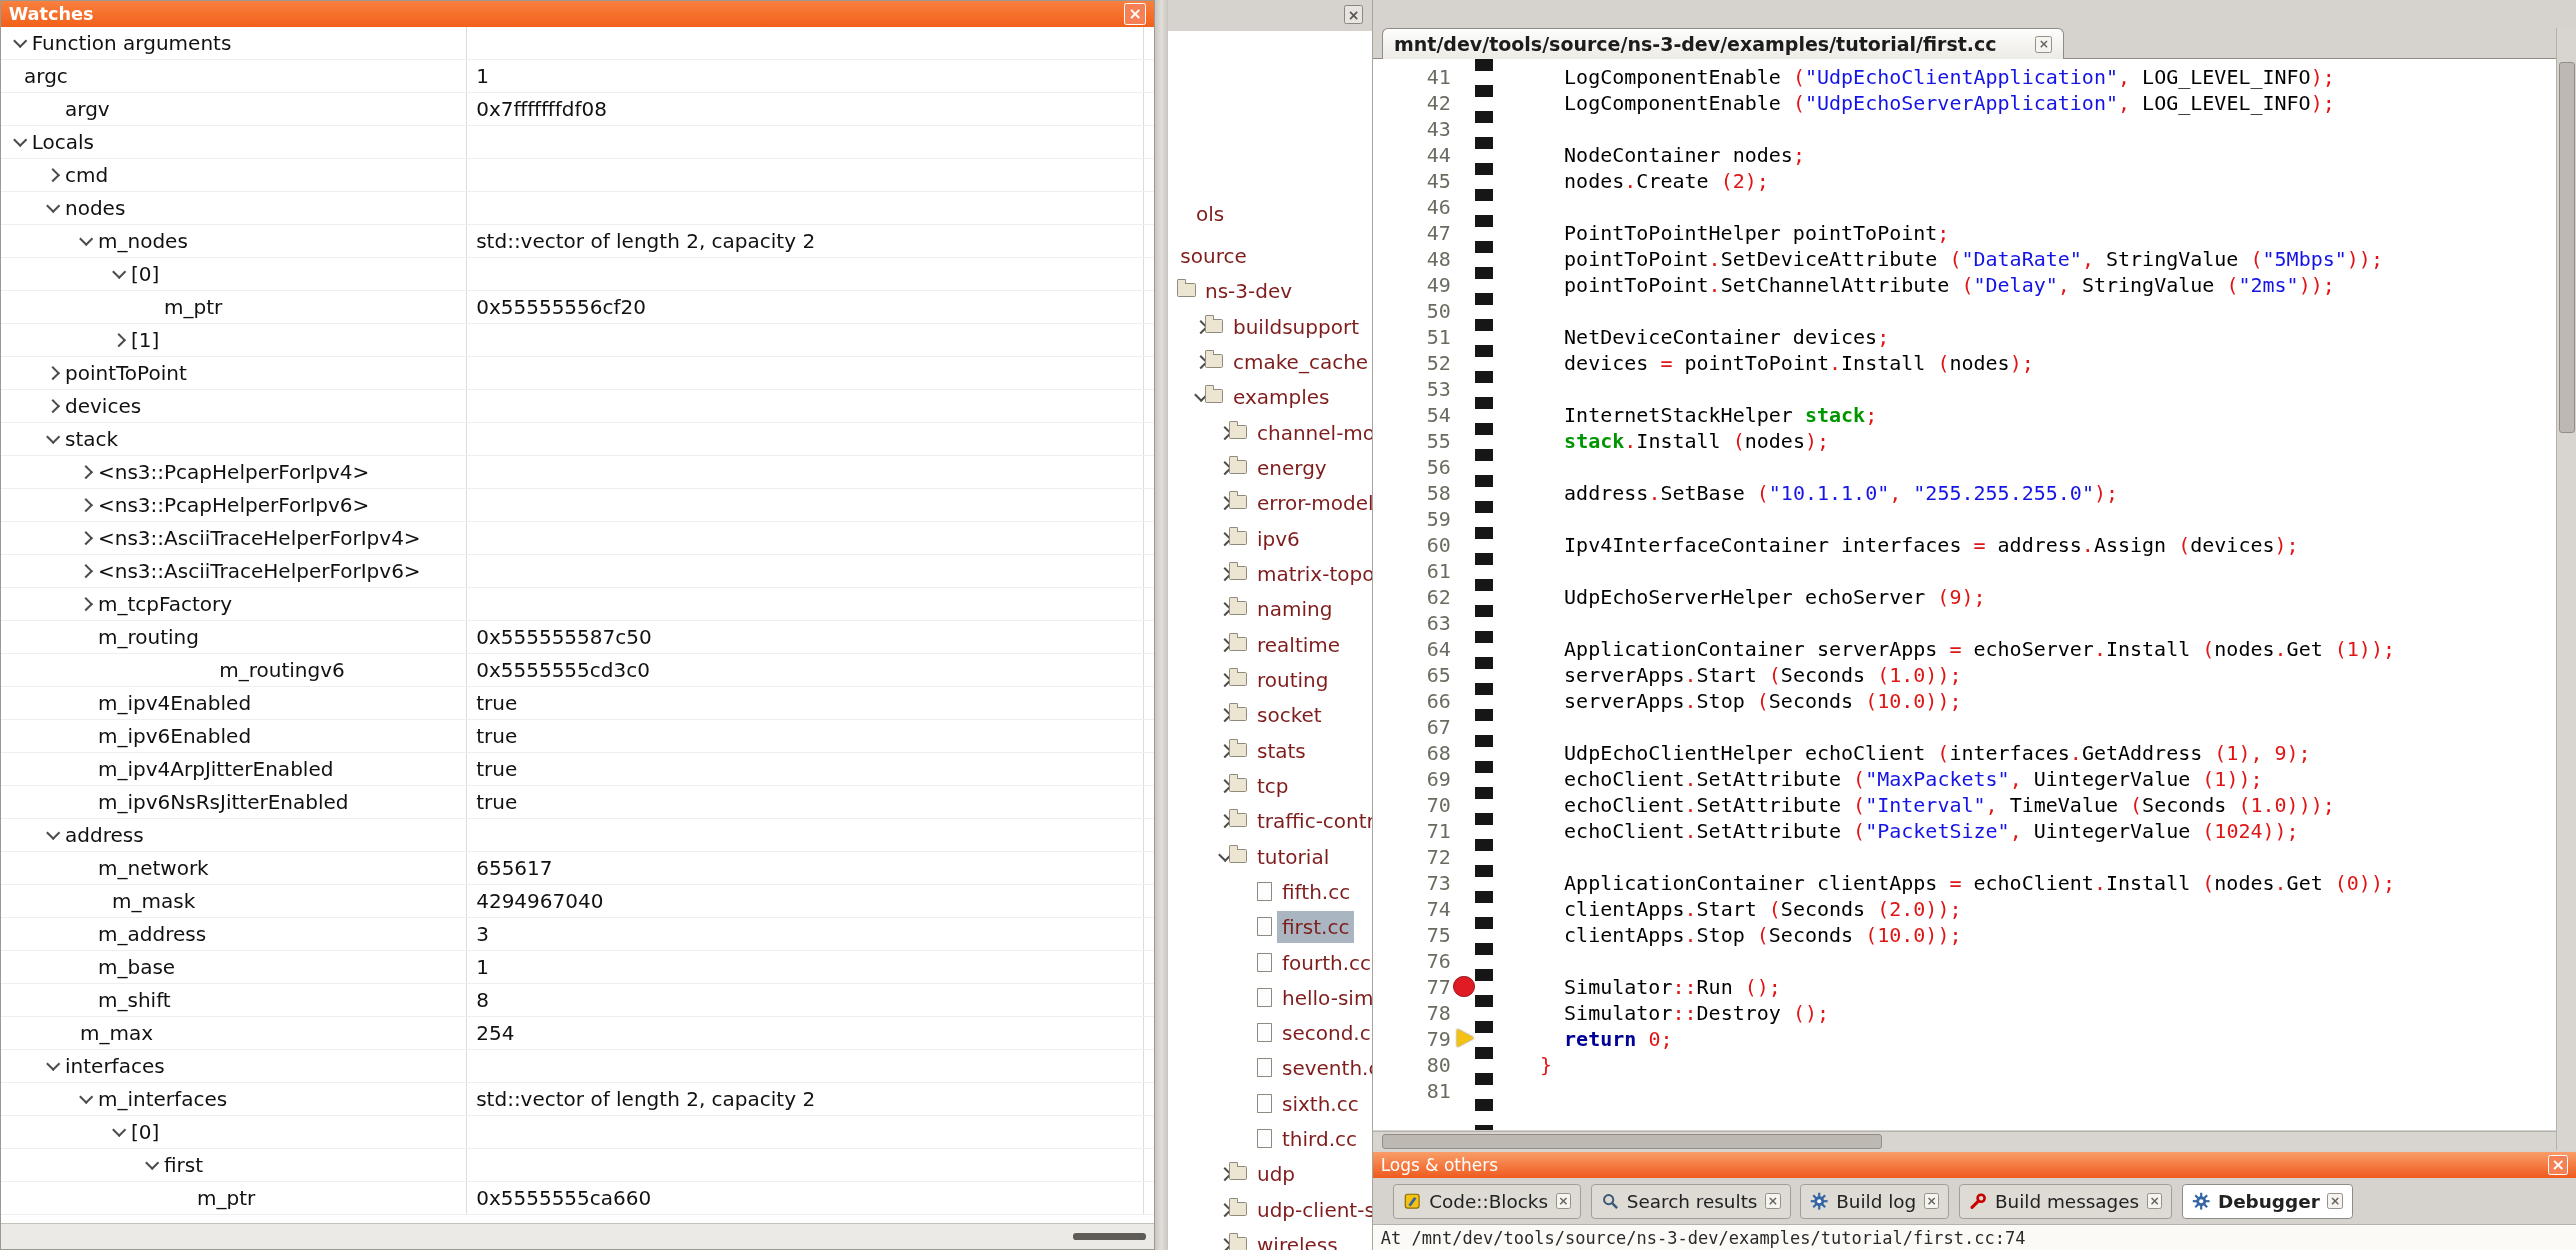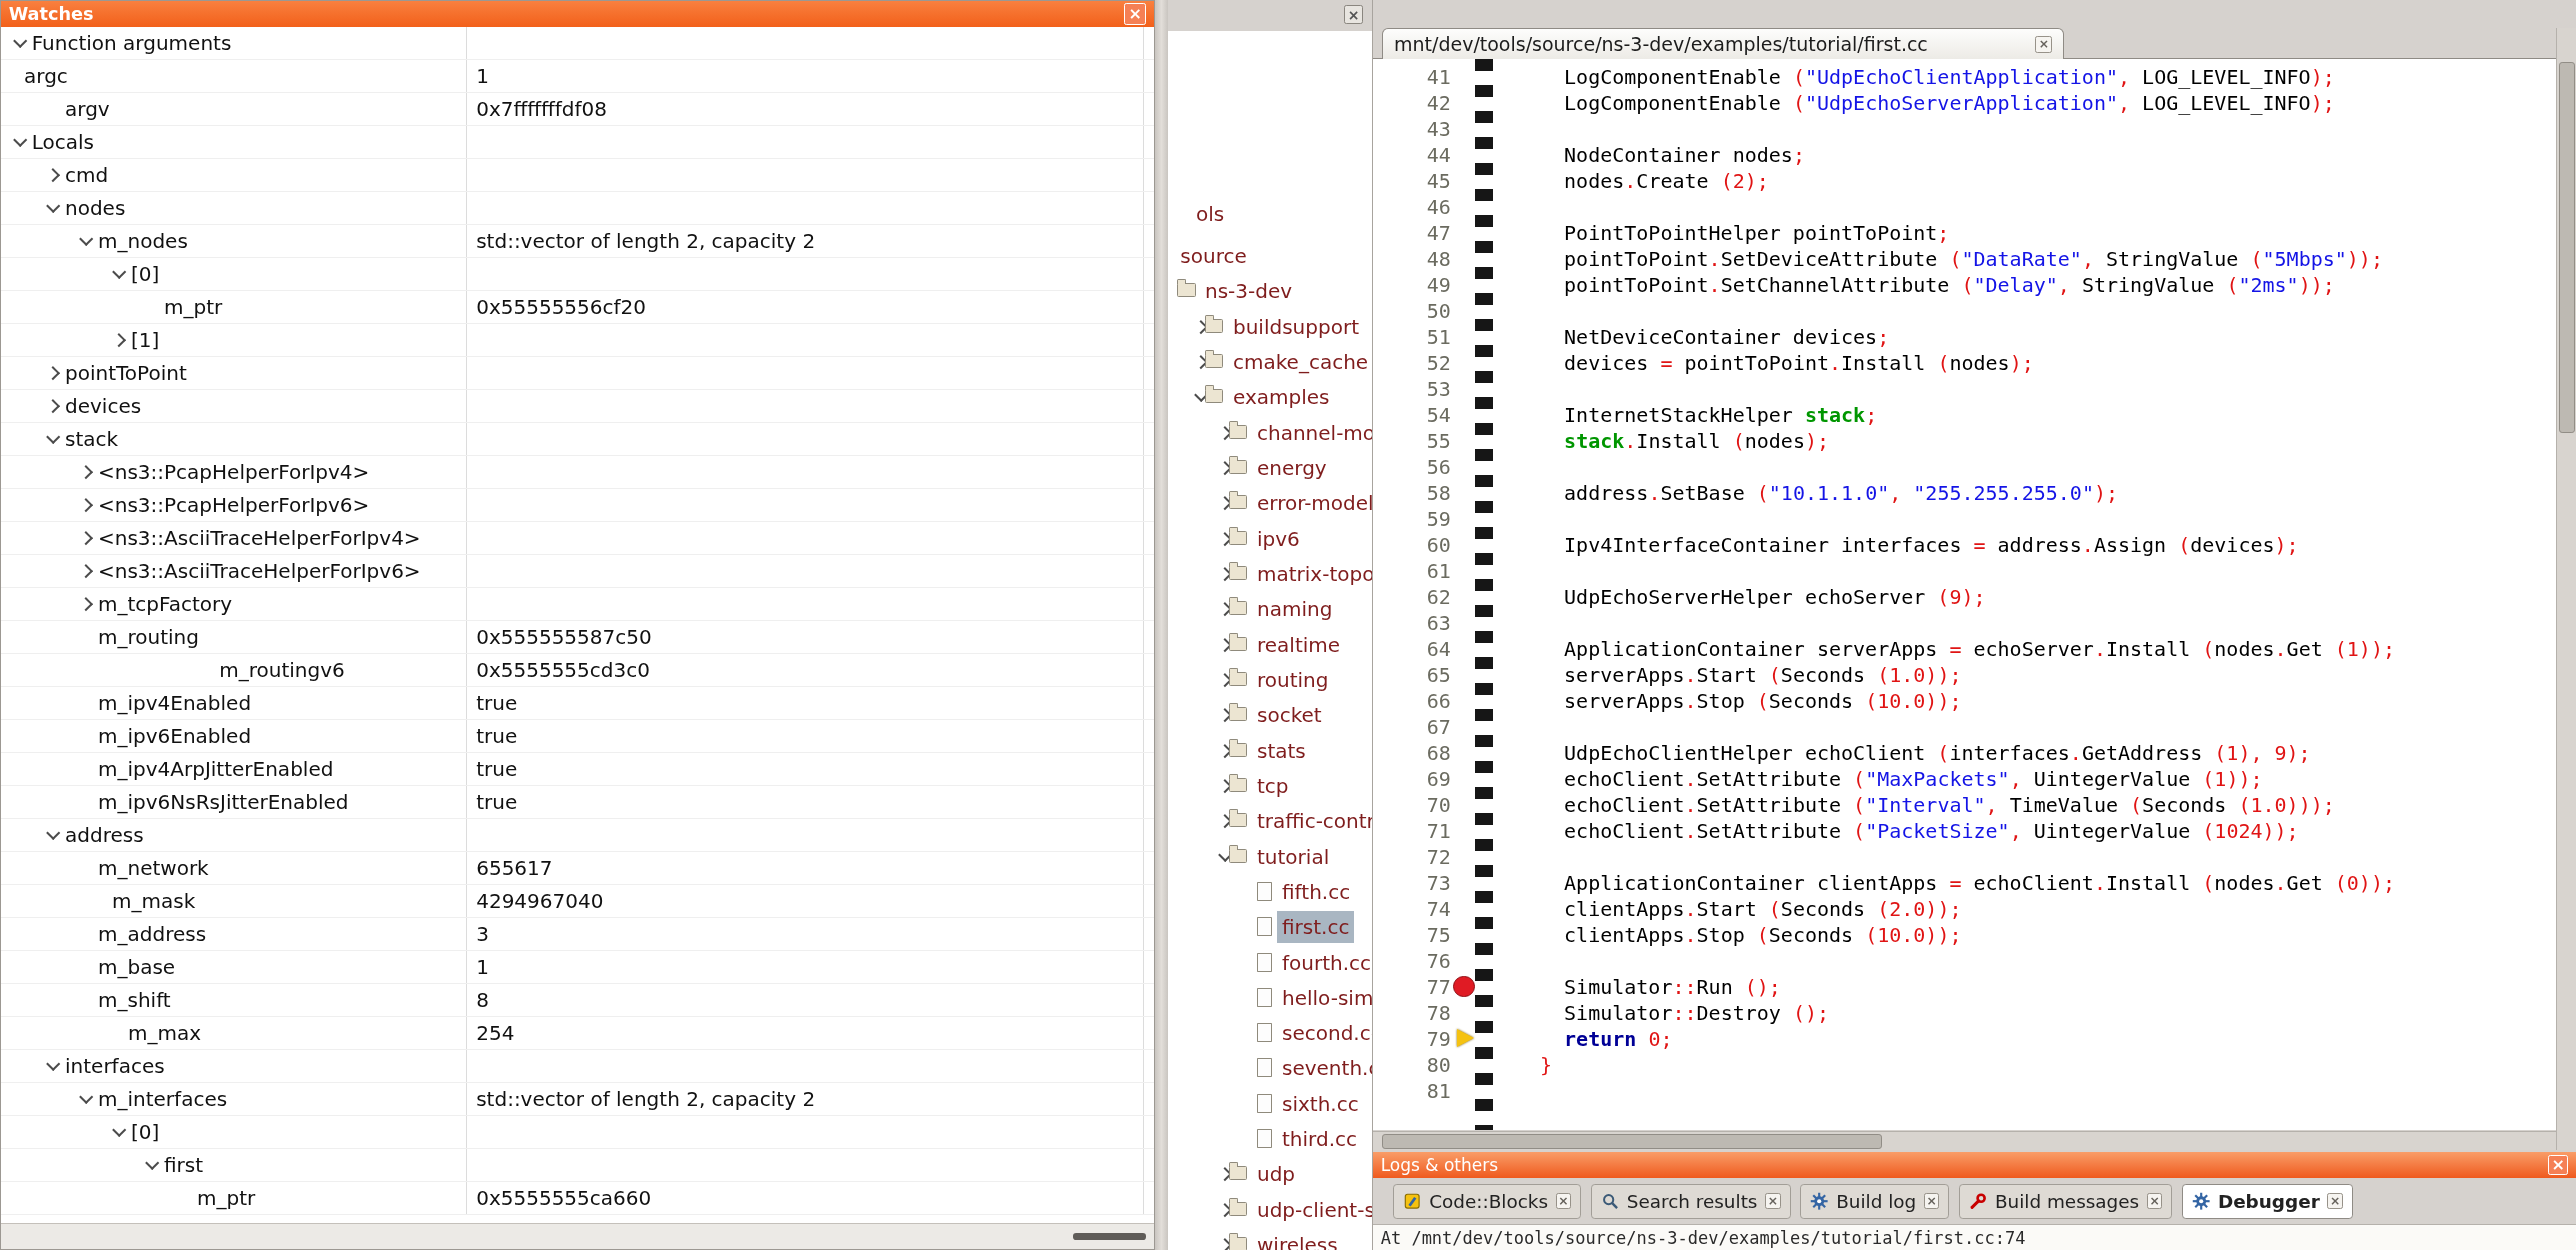--- a/index.html
+++ b/index.html
@@ -53,21 +53,21 @@
   .icon-file{top:6.1px;width:14.6px;height:19px;background:#fdfdfd;border:1.5px solid #8f8a7c;border-radius:0.8px;}
   .t-label{position:absolute;top:0;line-height:32px;white-space:nowrap;color:#7f1d1d;padding:0 4.6px;margin-left:-4.6px;text-align:right;}
   .t-label.sel{background:var(--selection_blue_gray,#a9b6c2);}
 
   
   .editor{position:absolute;left:1373px;top:0;width:1203px;height:1250px;background:var(--chrome_gray,#d6d2ce);}
   .tabbar{position:absolute;top:0;left:0;width:1183px;height:59px;border-bottom:0.8px solid #8f8b85;box-sizing:border-box;}
   .etab{position:absolute;left:9.2px;top:28px;height:31.5px;width:682px;background:linear-gradient(#fdfdfc,#eceae5);
         border:0.8px solid #8f8b85;border-bottom:none;border-radius:6.1px 6.1px 0 0;display:flex;align-items:center;
         padding:0 10.8px;box-sizing:border-box;}
-  .etab-label{font-size:19px;color:#1c1c1c;white-space:nowrap;overflow:hidden;font-weight:400;}
+  .etab-label{font-size:19px;color:#1c1c1c;white-space:nowrap;overflow:hidden;font-weight:700;}
   .tclose{margin-left:auto;width:17px;height:17px;border:1.5px solid #979289;border-radius:2.3px;display:flex;
           align-items:center;justify-content:center;background:#f6f4f0;flex:none;box-sizing:border-box;}
   .tclose .x{font-size:12.3px;color:#66625c;line-height:1;font-weight:bold;}
   .tclose.small{width:15.4px;height:15.4px;}
   .code{position:absolute;left:0;top:59px;width:1183px;height:1071px;background:#fff;overflow:hidden;}
   .bpband{position:absolute;left:102px;top:0;bottom:0;width:18.4px;z-index:1;
           background:repeating-linear-gradient(180deg,#161616 0 12.3px,#ffffff 12.3px 26px);}
   .lines{position:absolute;left:0;top:4.6px;right:0;z-index:2;font-family:"DejaVu Sans Mono",monospace;font-size:20px;}
   .code-line{position:relative;height:26px;display:flex;align-items:center;white-space:pre;}
   .lnum{width:84px;text-align:right;padding-right:6.1px;box-sizing:border-box;color:#6b6b60;flex:none;}
@@ -387,21 +387,21 @@
         </div>
         <div class="w-row">
           <div class="w-name" style="padding-left: 74px;">
             <span class="chevbox"></span>
             <span class="w-label">m_shift</span>
           </div>
           <div class="w-value">8</div>
           <div class="w-endspace"></div>
         </div>
         <div class="w-row">
-          <div class="w-name" style="padding-left: 104px;">
+          <div class="w-name" style="padding-left: 56px;">
             <span class="chevbox"></span>
             <span class="w-label">m_max</span>
           </div>
           <div class="w-value">254</div>
           <div class="w-endspace"></div>
         </div>
         <div class="w-row">
           <div class="w-name" style="padding-left: 41px;">
             <span class="chevbox">
               <span class="chev down"></span>

